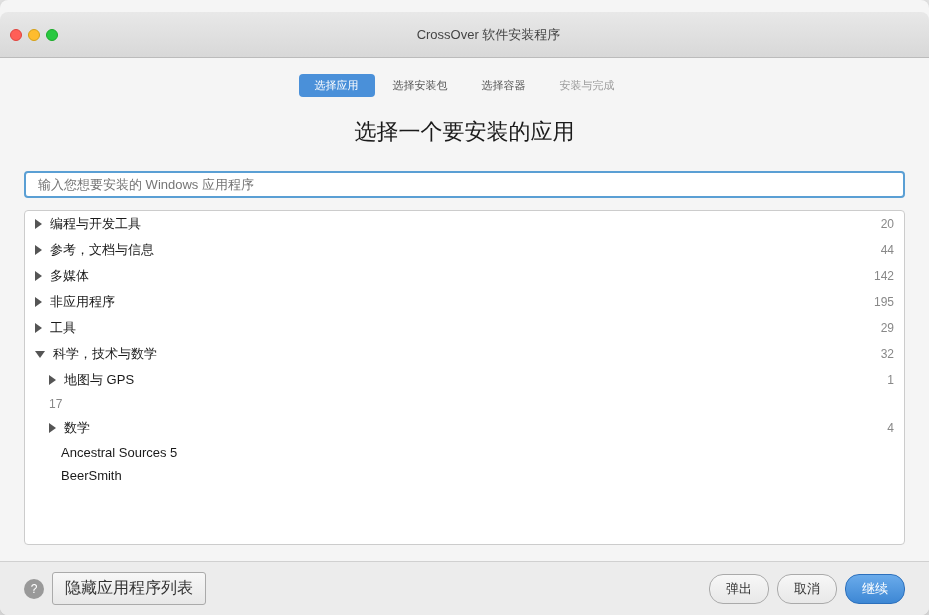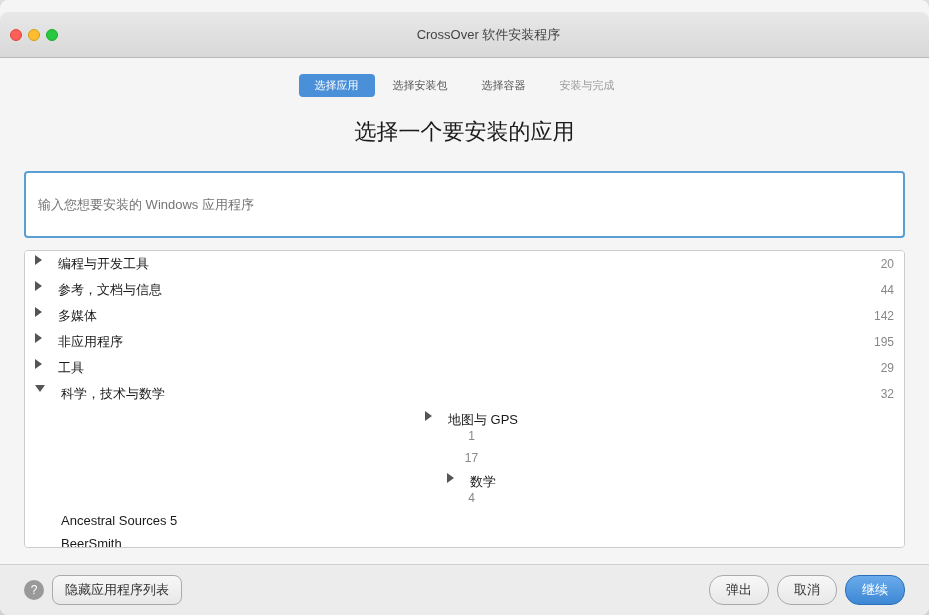--- a/index.html
+++ b/index.html
@@ -109,21 +109,21 @@
     }
 
     .search-bar {
       width: 100%;
       margin-bottom: 12px;
       flex-shrink: 0;
     }
 
     .search-input {
       width: 100%;
-      padding: 24px 12px;
+      padding: 4px 12px;
       font-size: 13px;
       border: 2px solid #5a9fd4;
       border-radius: 4px;
       background: white;
       color: #999;
       outline: none;
     }
 
     .list-container {
       flex: 1;
@@ -157,31 +157,30 @@
       cursor: pointer;
       min-height: 22px;
     }
 
     .list-item.category {
       font-weight: 500;
     }
 
     .list-item.sub-category {
       padding-left: 24px;
-      flex-direction: column;
     }
 
     .list-item.sub-sub-item {
       padding-left: 36px;
     }
 
     .list-item .item-label {
       display: flex;
-      align-items: flex-start;
-      gap: 12px;
+      align-items: center;
+      gap: 4px;
     }
 
     .triangle {
       display: inline-block;
       width: 0;
       height: 0;
       margin-right: 4px;
     }
 
     .triangle.collapsed {
@@ -248,22 +247,22 @@
     }
 
     .btn.primary {
       background: linear-gradient(to bottom, #6aabeb, #3d87d4);
       border-color: #2c70bc;
       color: white;
     }
 
     .hide-list-btn {
       padding: 5px 12px;
-      font-size: 13px;
-      border-radius: 8px;
+      font-size: 16px;
+      border-radius: 3px;
       border: 1px solid #aaa;
       background: linear-gradient(to bottom, #f7f7f7, #e8e8e8);
       cursor: pointer;
       color: #333;
       text-align: center;
     }
   </style>
 </head>
 <body>
 

